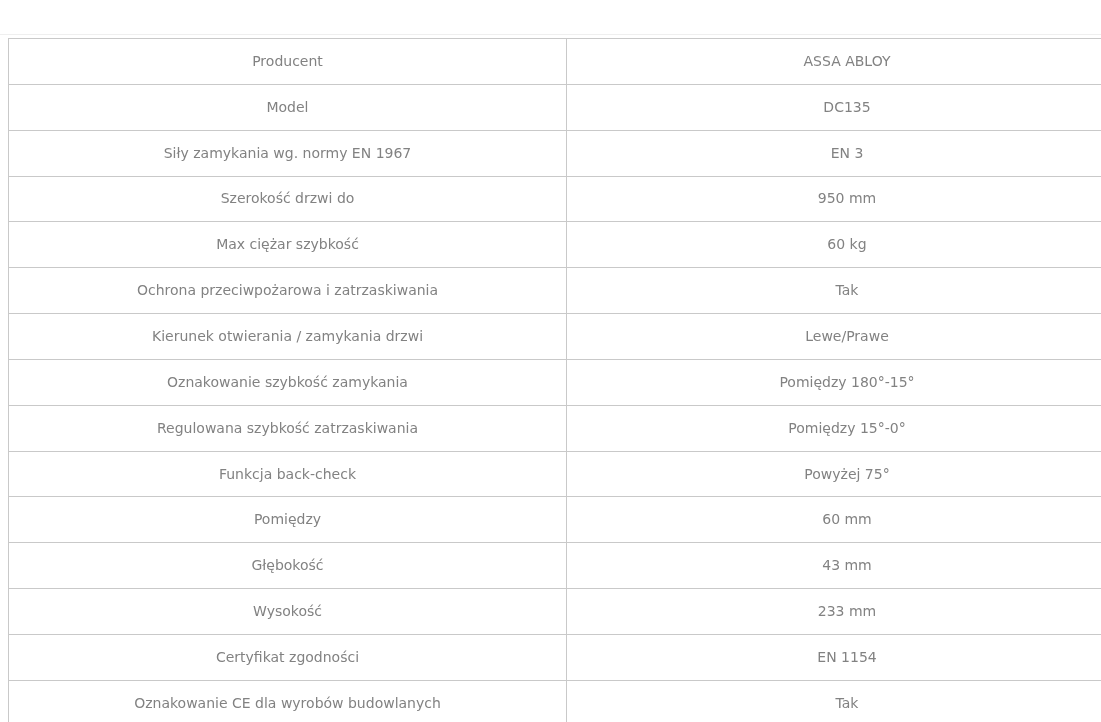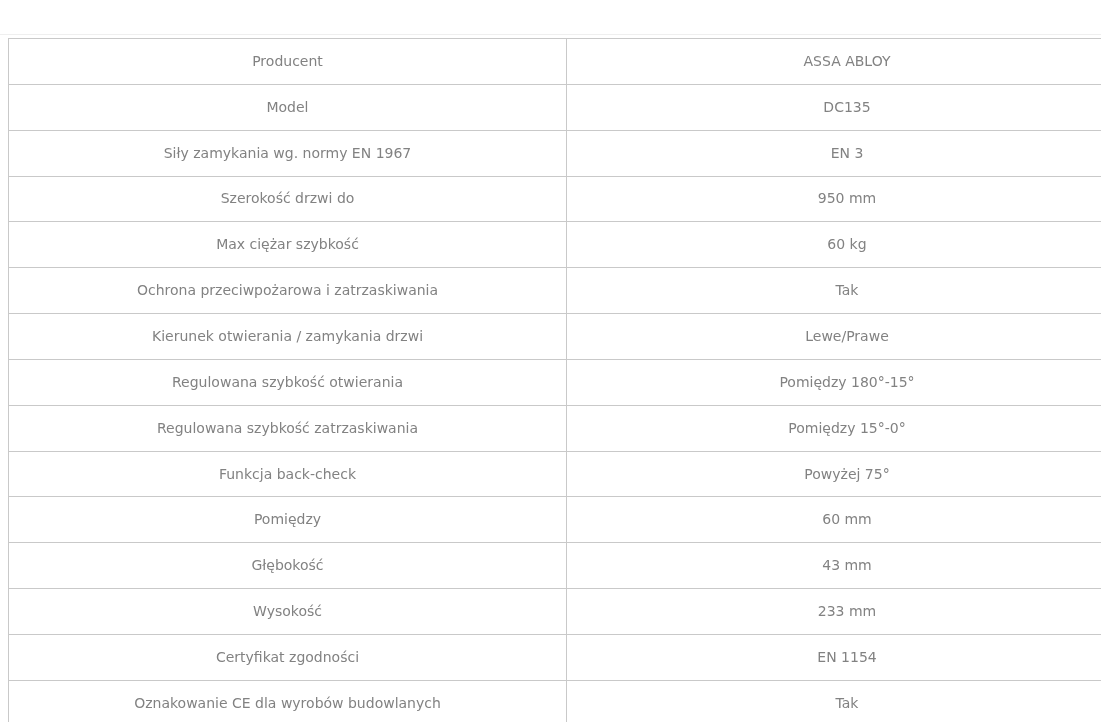--- a/index.html
+++ b/index.html
@@ -121,21 +121,21 @@
           </tr>
           <tr>
             <td class="spec-label">Ochrona przeciwpożarowa i zatrzaskiwania</td>
             <td class="spec-value">Tak</td>
           </tr>
           <tr>
             <td class="spec-label">Kierunek otwierania / zamykania drzwi</td>
             <td class="spec-value">Lewe/Prawe</td>
           </tr>
           <tr>
-            <td class="spec-label">Regulowana szybkość otwierania</td>
+            <td class="spec-label">Oznakowanie szybkość zamykania</td>
             <td class="spec-value">Pomiędzy 180°-15°</td>
           </tr>
           <tr>
             <td class="spec-label">Regulowana szybkość zatrzaskiwania</td>
             <td class="spec-value">Pomiędzy 15°-0°</td>
           </tr>
           <tr>
             <td class="spec-label">Funkcja back-check</td>
             <td class="spec-value">Powyżej 75°</td>
           </tr>

